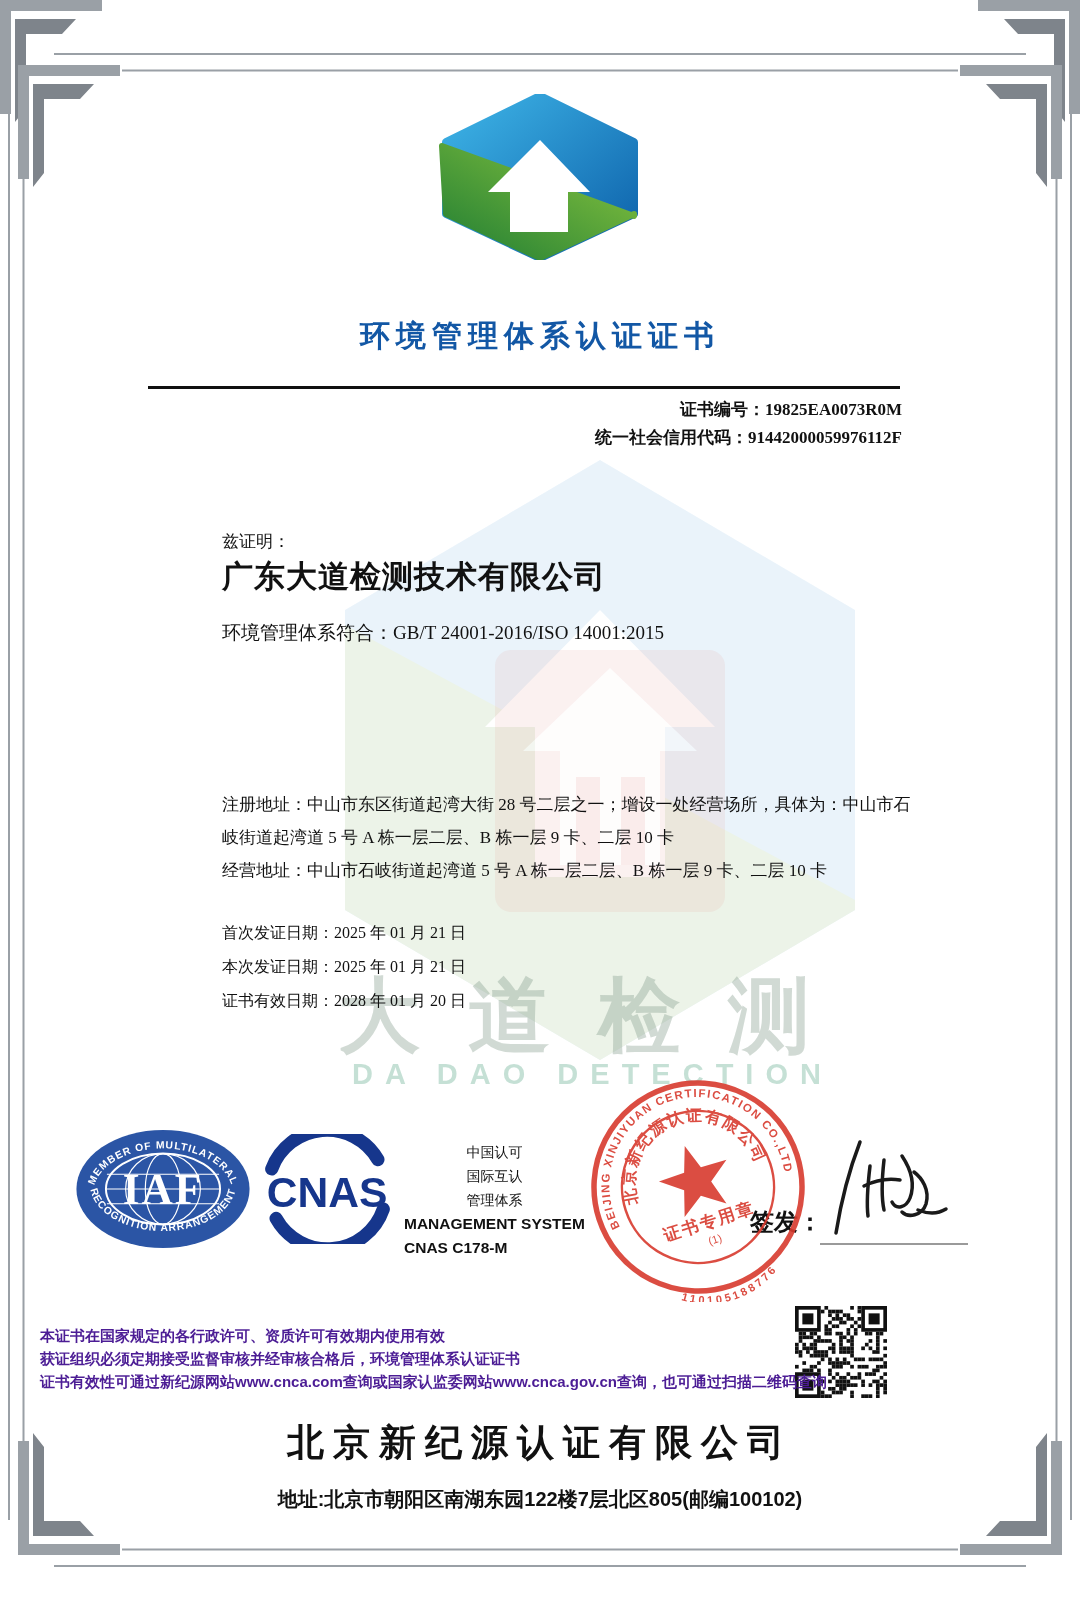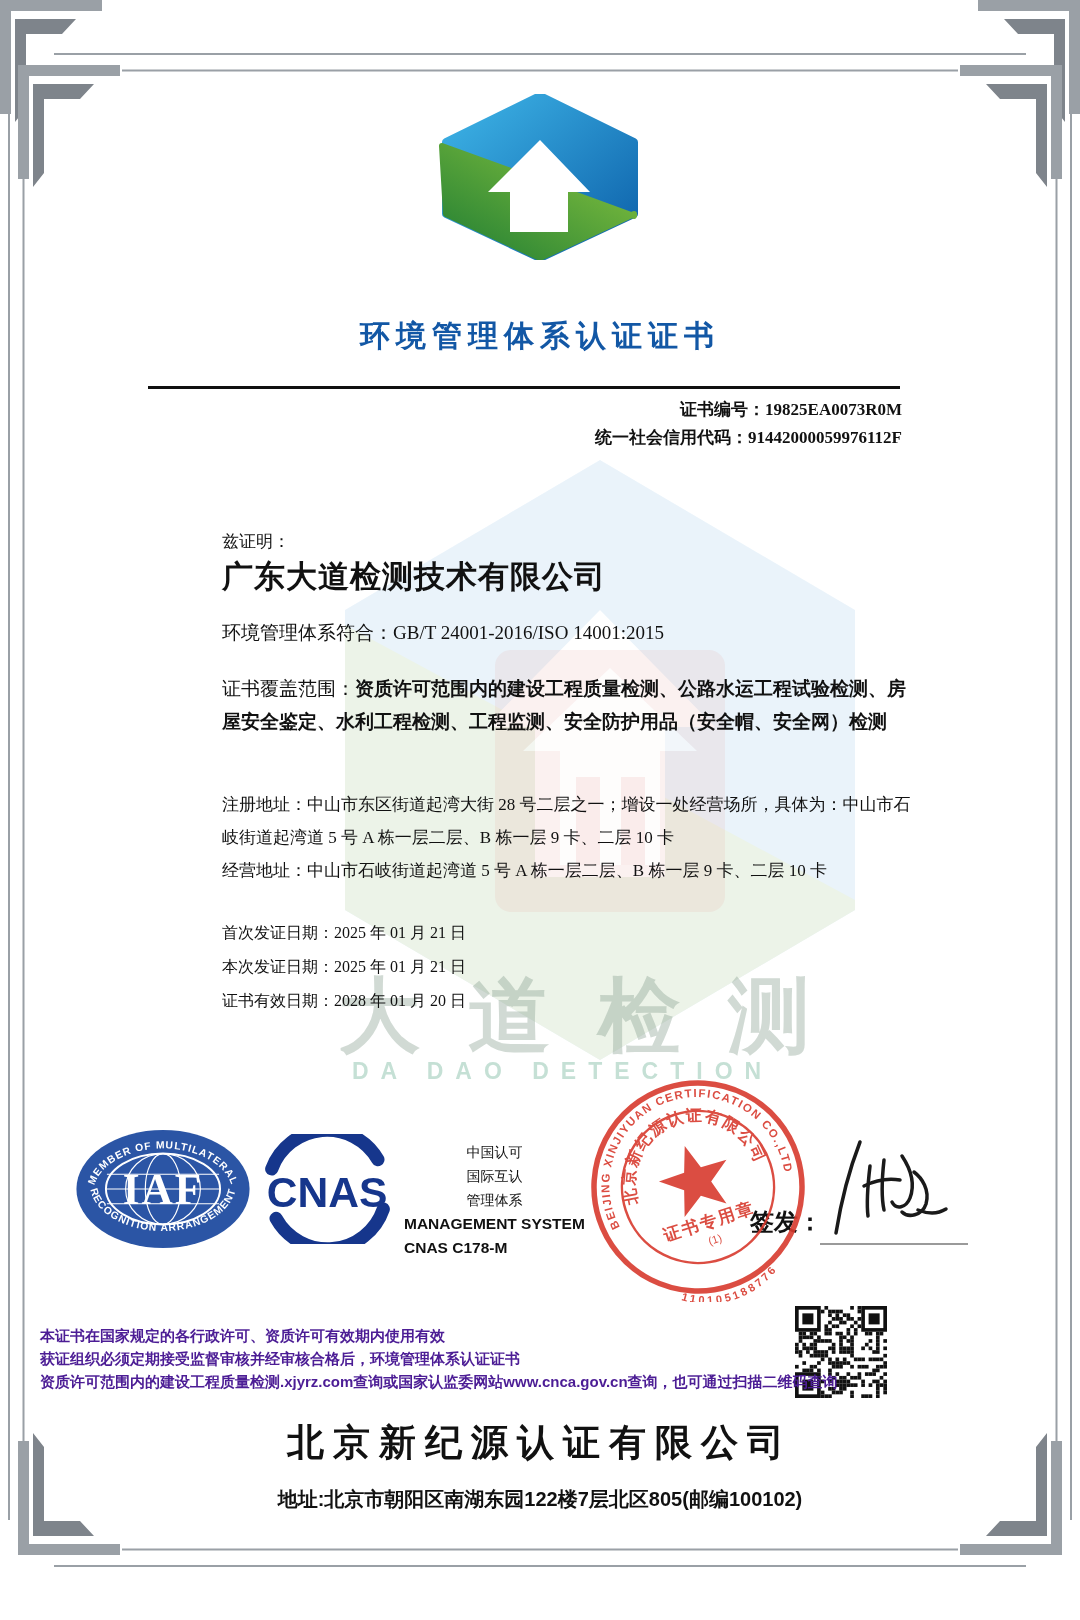--- a/index.html
+++ b/index.html
@@ -47,21 +47,21 @@
   
   #issuer-name{left:0;top:1418px;width:1080px;text-align:center;font-size:37px;font-weight:bold;
                letter-spacing:9px;font-family:"Liberation Sans","DejaVu Sans",sans-serif;}
   #issuer-address{left:0;top:1486px;width:1080px;text-align:center;font-size:20px;font-weight:bold;
                   font-family:"Liberation Sans","DejaVu Sans",sans-serif;}
 
   
   #watermark-logo{left:320px;top:445px;opacity:.55;}
   #wm-cn{left:338px;top:962px;font-size:82px;font-weight:bold;letter-spacing:48px;
          color:rgba(140,162,148,.40);font-family:"Liberation Sans","DejaVu Sans",sans-serif;white-space:nowrap;}
-  #wm-en{left:352px;top:1058px;font-size:23px;font-weight:bold;letter-spacing:12px;
+  #wm-en{left:352px;top:1058px;font-size:29px;font-weight:bold;letter-spacing:12px;
          color:rgba(126,186,162,.45);font-family:"Liberation Sans","DejaVu Sans",sans-serif;white-space:nowrap;}
   .z0{z-index:0}.z1{z-index:1}.z2{z-index:2}.z3{z-index:3}
 </style>
 </head>
 <body>
 
 <div id="page">
 
   <svg class="abs z0" width="1080" height="1620" viewBox="0 0 1080 1620">
     <g fill="#9aa0a6">
@@ -138,23 +138,20 @@
   <div id="title-rule" class="abs z2"></div>
   <div id="cert-no-block" class="abs z2">
     <div><span class="lbl">证书编号：</span><span class="val">19825EA0073R0M</span></div>
     <div><span class="lbl">统一社会信用代码：</span><span class="val">91442000059976112F</span></div>
   </div>
 
   <div id="certify-label" class="abs z2">兹证明：</div>
   <div id="company-name" class="abs z2">广东大道检测技术有限公司</div>
   <div id="standard-line" class="abs z2">
     <span>环境管理体系符合：</span><span>GB/T 24001-2016/ISO 14001:2015</span>
-  </div>
-  <div id="scope-block" class="abs z2">
-    <span>证书覆盖范围：</span><span class="bold">资质许可范围内的建设工程质量检测、公路水运工程试验检测、房屋安全鉴定、水利工程检测、工程监测、安全防护用品（安全帽、安全网）检测</span>
   </div>
   <div id="address-block" class="abs z2">
     <div>注册地址：中山市东区街道起湾大街 28 号二层之一；增设一处经营场所，具体为：中山市石岐街道起湾道 5 号 A 栋一层二层、B 栋一层 9 卡、二层 10 卡</div>
     <div>经营地址：中山市石岐街道起湾道 5 号 A 栋一层二层、B 栋一层 9 卡、二层 10 卡</div>
   </div>
   <div id="dates-block" class="abs z2">
     <div>首次发证日期：2025 年 01 月 21 日</div>
     <div>本次发证日期：2025 年 01 月 21 日</div>
     <div>证书有效日期：2028 年 01 月 20 日</div>
   </div>
@@ -452,19 +449,19 @@
         <rect x="80" y="8" width="12" height="12" fill="#111"></rect>
         <rect x="0" y="72" width="28" height="28" fill="#111"></rect>
         <rect x="4" y="76" width="20" height="20" fill="#fff"></rect>
         <rect x="8" y="80" width="12" height="12" fill="#111"></rect>
       </svg>
   </div>
 
   <div id="footnotes" class="abs z2">
     <div>本证书在国家规定的各行政许可、资质许可有效期内使用有效</div>
     <div>获证组织必须定期接受监督审核并经审核合格后，环境管理体系认证证书</div>
-    <div>资质许可范围内的建设工程质量检测.xjyrz.com查询或国家认监委网站www.cnca.gov.cn查询，也可通过扫描二维码查询</div>
+    <div>证书有效性可通过新纪源网站www.cnca.com查询或国家认监委网站www.cnca.gov.cn查询，也可通过扫描二维码查询</div>
   </div>
 
   <div id="issuer-name" class="abs z2">北京新纪源认证有限公司</div>
   <div id="issuer-address" class="abs z2">地址:北京市朝阳区南湖东园122楼7层北区805(邮编100102)</div>
 
 </div>
 
 </body></html>

